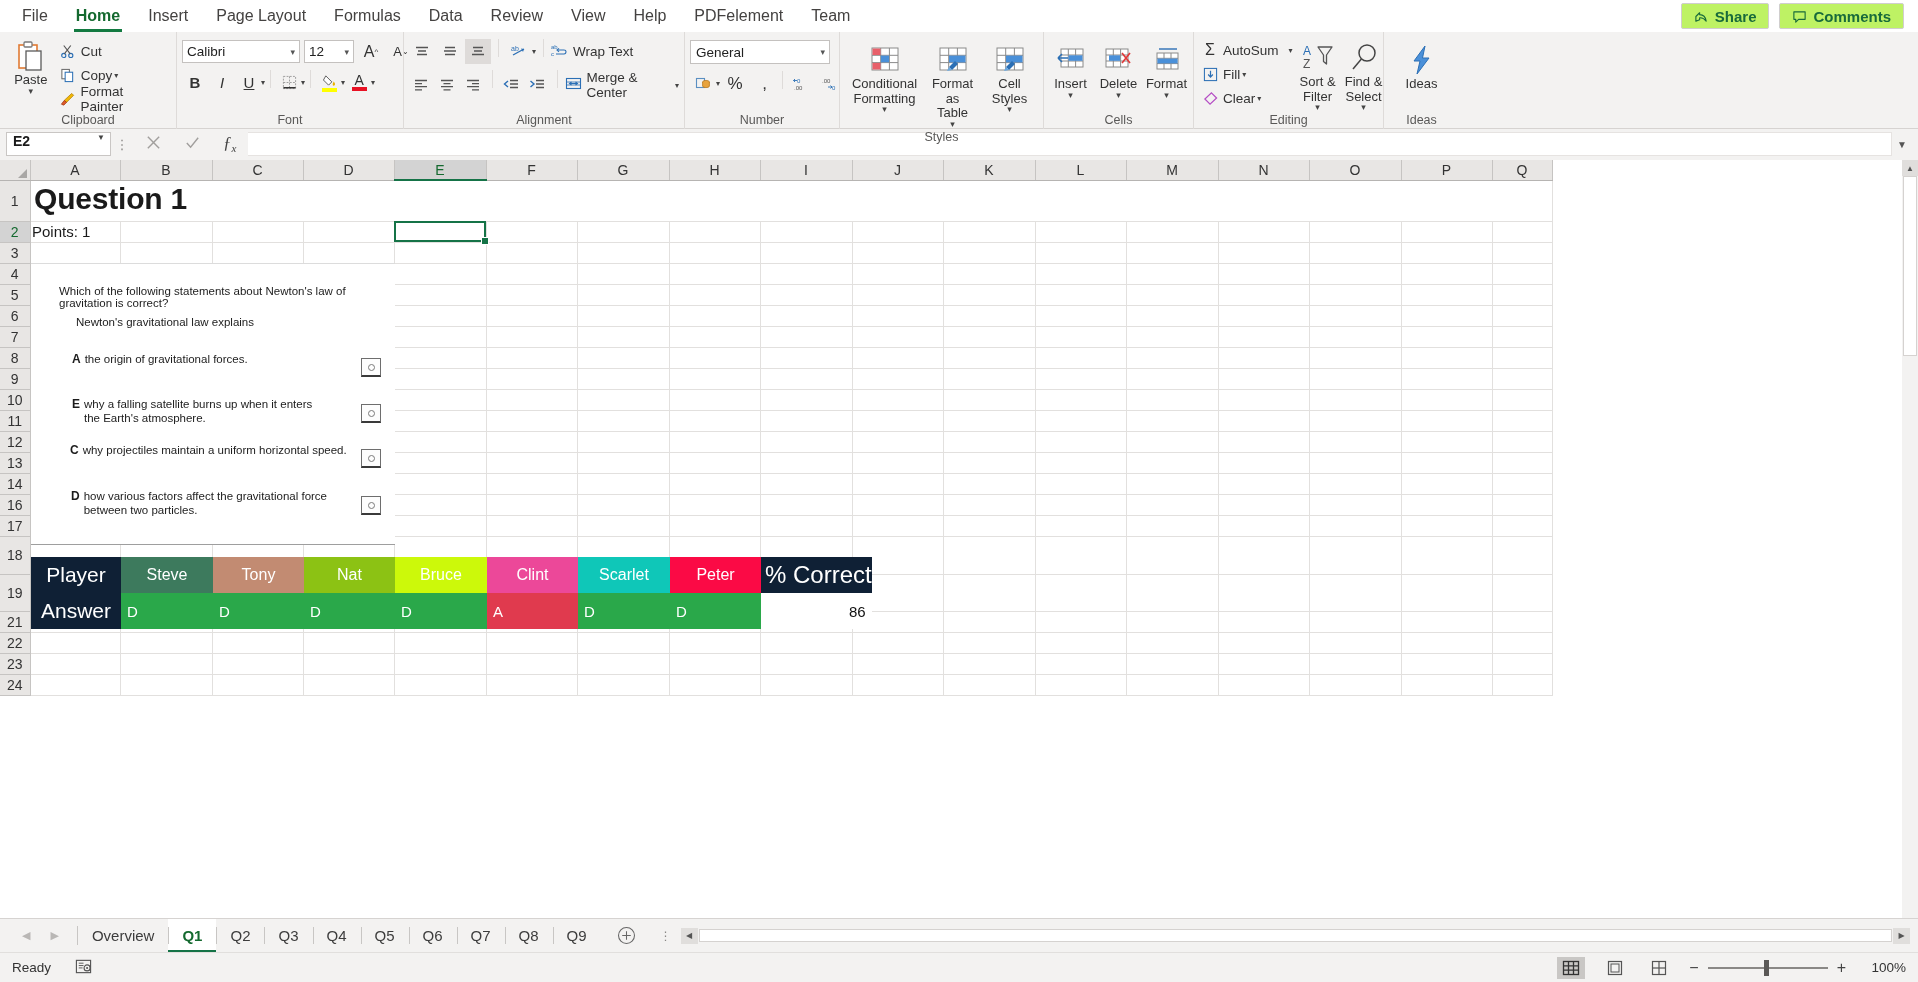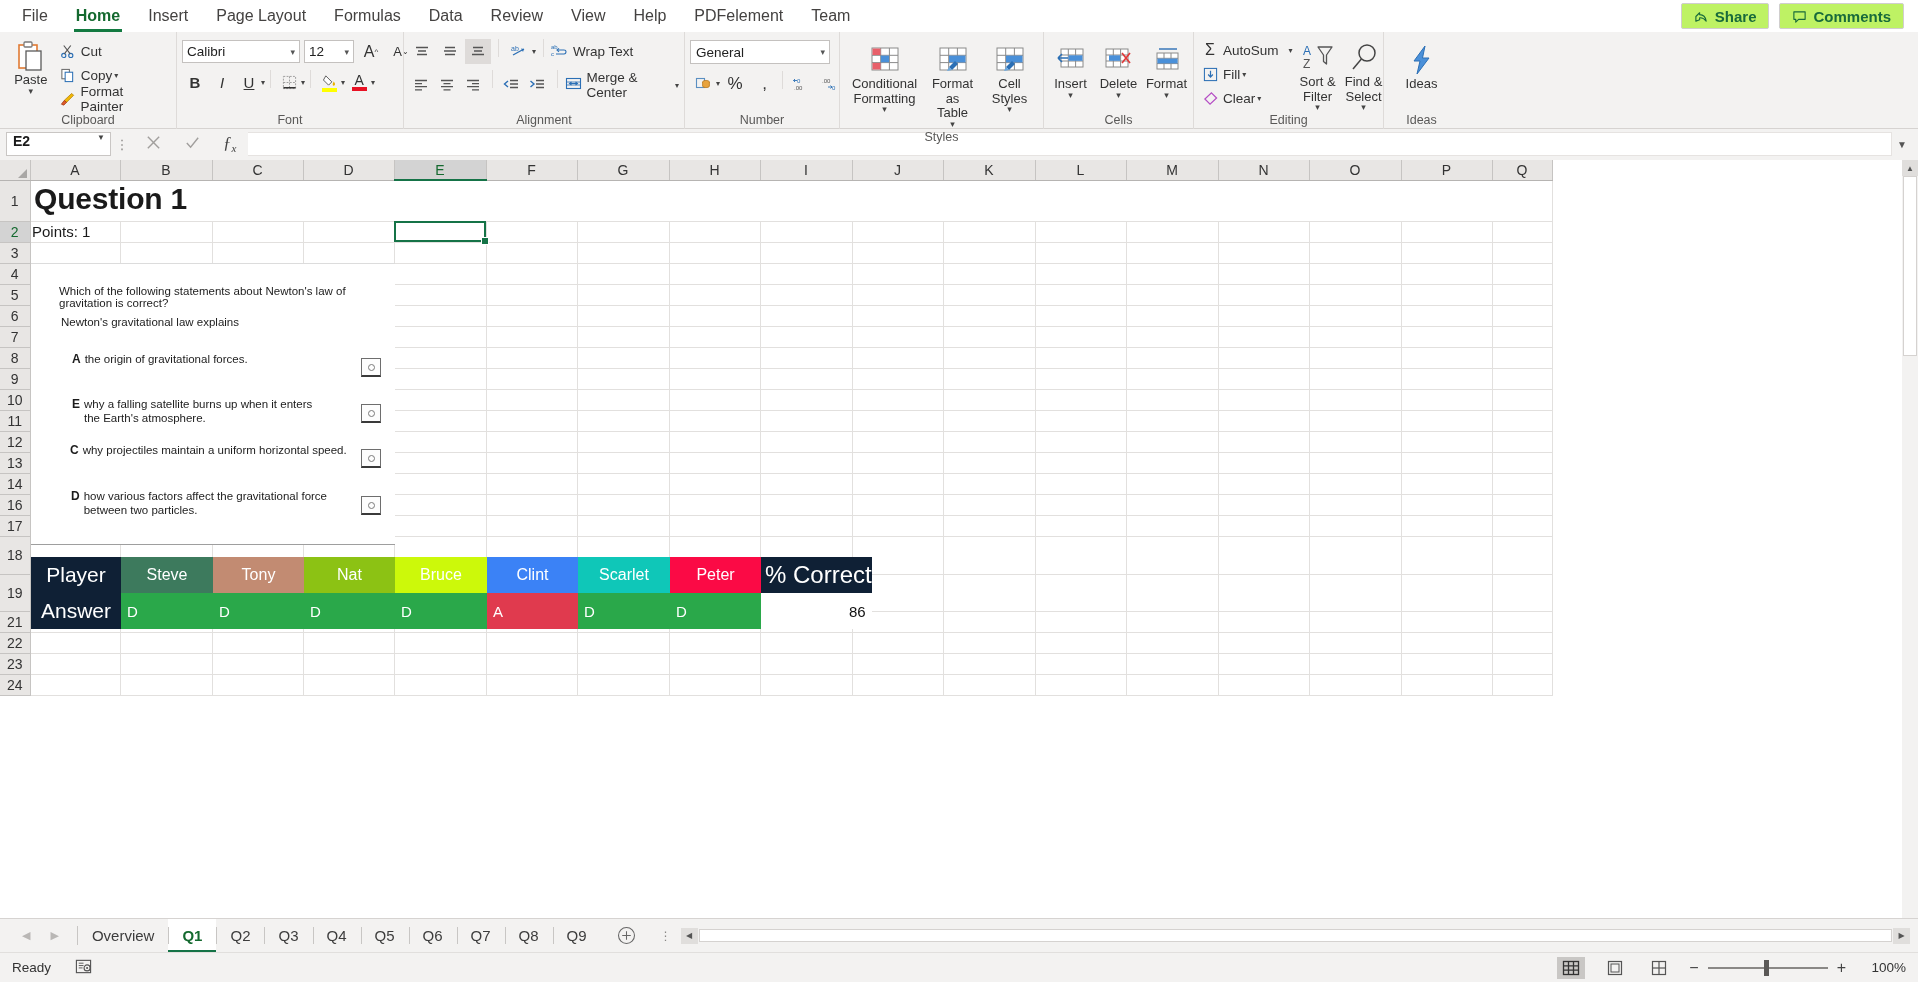--- a/index.html
+++ b/index.html
@@ -1104,21 +1104,21 @@
           </tr>
     </tbody>
       </table>
 
     <div class="ov q-title" style="left:34px;top:22px">Question 1</div>
     <div class="ov q-points" style="left:32px;top:63px">Points: 1</div>
 
     <div class="ov" style="left:31px;top:103px;width:364px;height:282px;background:#fff;border-top:1px solid #dcdcdc;border-bottom:1px solid #9e9e9e;"></div>
 
     <div class="ov qz qz-stem" style="left:59px;top:125px;width:330px">Which of the following statements about Newton's law of gravitation is correct?</div>
-    <div class="ov qz qz-sub" style="left:61px;top:156px;width:320px">Newton's gravitational law explains</div>
+    <div class="ov qz qz-sub" style="left:76px;top:156px;width:320px">Newton's gravitational law explains</div>
 
     <div class="ov" style="left:72px;top:192px;width:300px;display:flex;gap:4px">
       <span class="qz qz-optltr">A</span>
       <span class="qz qz-opt">the origin of gravitational forces.</span>
     </div>
     <div class="ov radio-box" style="left:361px;top:198px">
         <i></i>
       </div>
 
     <div class="ov" style="left:72px;top:237px;width:248px;display:flex;gap:4px">
@@ -1157,21 +1157,21 @@
           <col style="width:91px">
           <col style="width:91px">
       </colgroup>
       <tbody>
           <tr>
         <td class="phead" style="background:#0f2035">Player</td>
         <td class="pname" style="background:#3d7a5d">Steve</td>
         <td class="pname" style="background:#c28b72">Tony</td>
         <td class="pname" style="background:#8cc214">Nat</td>
         <td class="pname" style="background:#ccf90a">Bruce</td>
-        <td class="pname" style="background:#3b82f6">Clint</td>
+        <td class="pname" style="background:#ec4899">Clint</td>
         <td class="pname" style="background:#0fc7b8">Scarlet</td>
         <td class="pname" style="background:#fb0a45">Peter</td>
         <td class="phead" style="background:#0f2035;text-align:left;padding-left:4px;font-size:24px;overflow:visible;white-space:nowrap">% Correct</td>
       </tr>
       <tr>
         <td class="phead" style="background:#0f2035">Answer</td>
         <td class="pans" style="background:#2aa84a">D</td>
         <td class="pans" style="background:#2aa84a">D</td>
         <td class="pans" style="background:#2aa84a">D</td>
         <td class="pans" style="background:#2aa84a">D</td>

